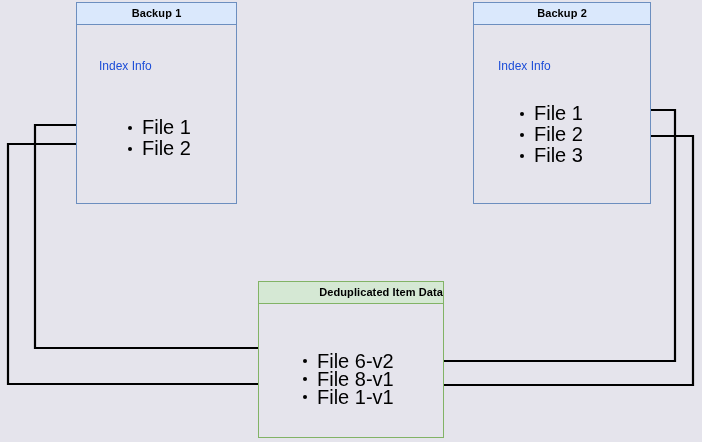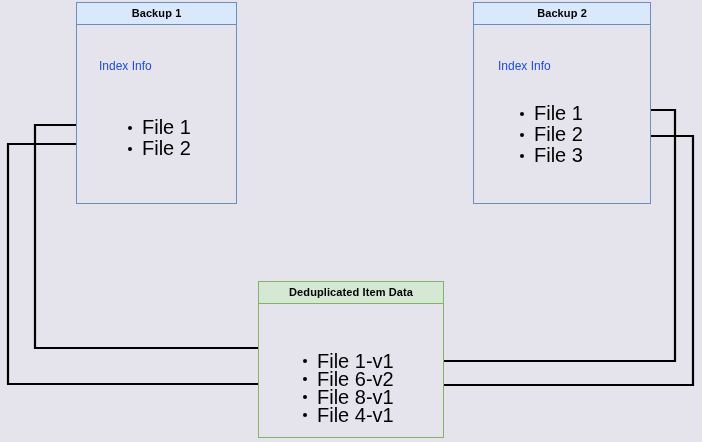--- a/index.html
+++ b/index.html
@@ -45,20 +45,21 @@
     font-size: 11px;
     font-weight: bold;
     color: #000000;
     background: #dae8fc;
     border-bottom: 1px solid #6c8ebf;
     letter-spacing: 0.1px;
   }
   .node.green .node-header {
     background: #d5e8d4;
     border-bottom-color: #82b366;
+    text-align: right;
   }
   .node-body {
     position: relative;
     height: calc(100% - 22px);
   }
   .index-label {
     position: absolute;
     font-size: 12px;
     color: #1d4ed8;
     white-space: nowrap;
@@ -147,21 +148,20 @@
         <li>File 2</li>
         <li>File 3</li>
       </ul>
     </div>
   </div>
 
   <div class="node green" id="dedup">
     <div class="node-header">Deduplicated Item Data</div>
     <div class="node-body">
       <ul class="file-list ded-list">
-        <li>File 1-v1</li>
         <li>File 6-v2</li>
         <li>File 8-v1</li>
-        <li>File 4-v1</li>
+        <li>File 1-v1</li>
       </ul>
     </div>
   </div>
 
 </div>
 
 </body></html>

